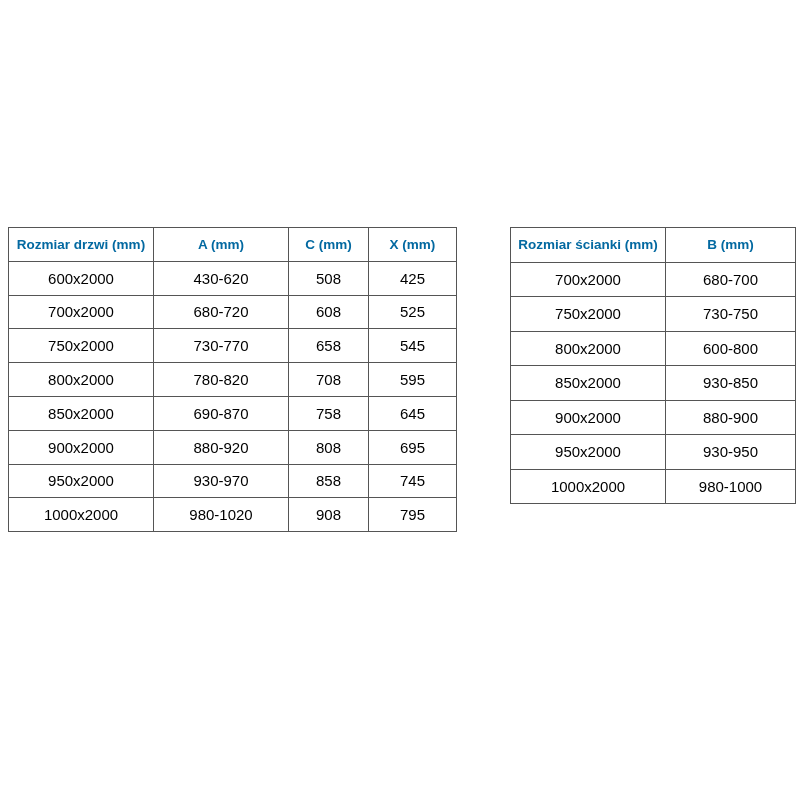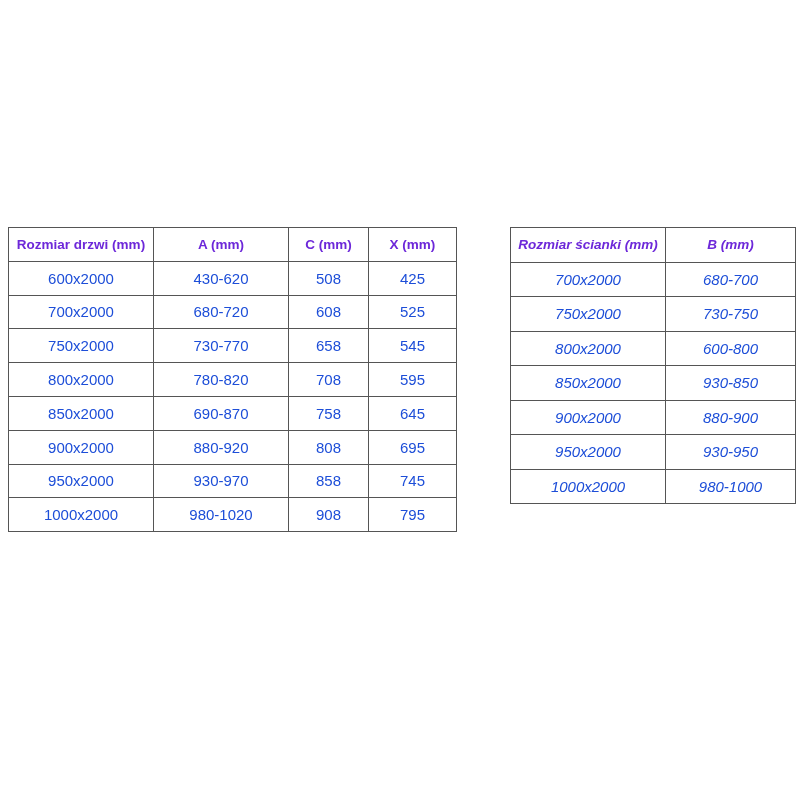--- a/index.html
+++ b/index.html
@@ -27,40 +27,39 @@
   }
   #doors-table {
     left: 8px;
     top: 227px;
     width: 449px;
   }
   #walls-table {
     left: 510px;
     top: 227px;
     width: 286px;
-    font-style: italic;
   }
   .spec-table th,
   .spec-table td {
     border: 1px solid #555555;
     text-align: center;
     vertical-align: middle;
     padding: 0 2px;
     white-space: nowrap;
     overflow: hidden;
   }
   .spec-table th {
     font-size: 13.5px;
     font-weight: bold;
-    color: #6d28d9;
+    color: #0369a1;
   }
   .spec-table td {
     font-size: 15px;
     font-weight: normal;
-    color: #1d4ed8;
+    color: #000000;
   }
   #doors-table tr { height: 33.8px; }
   #walls-table tr { height: 34.5px; }
 </style>
 </head>
 <body>
 
 <div class="stage">
 
   <table id="doors-table" class="spec-table">

